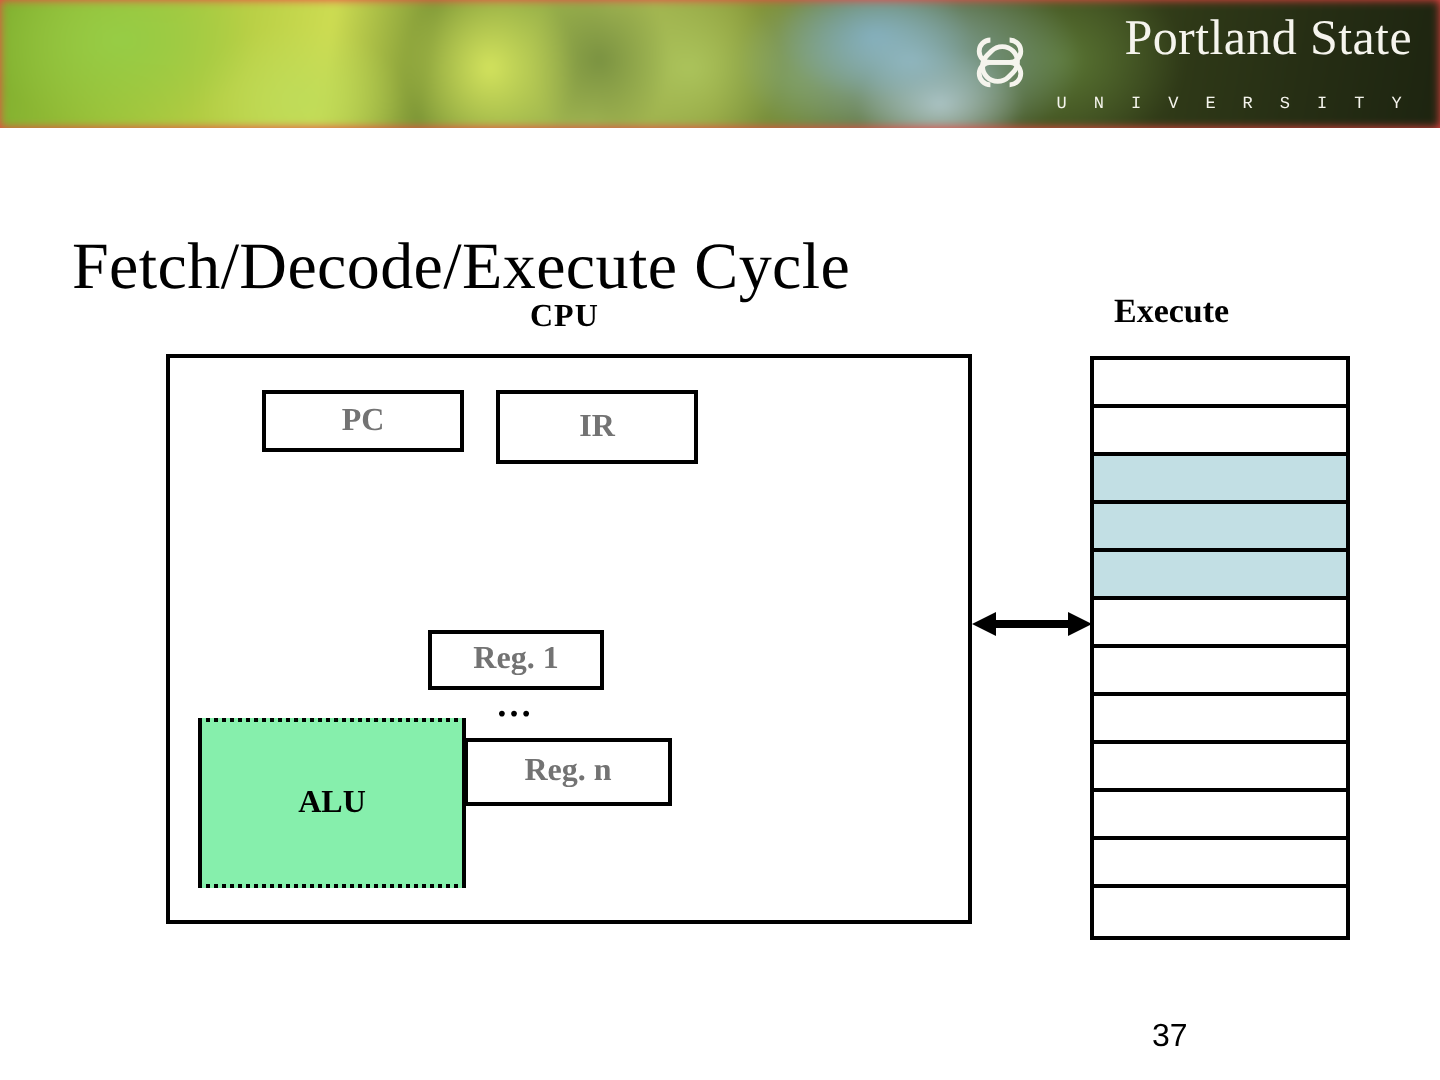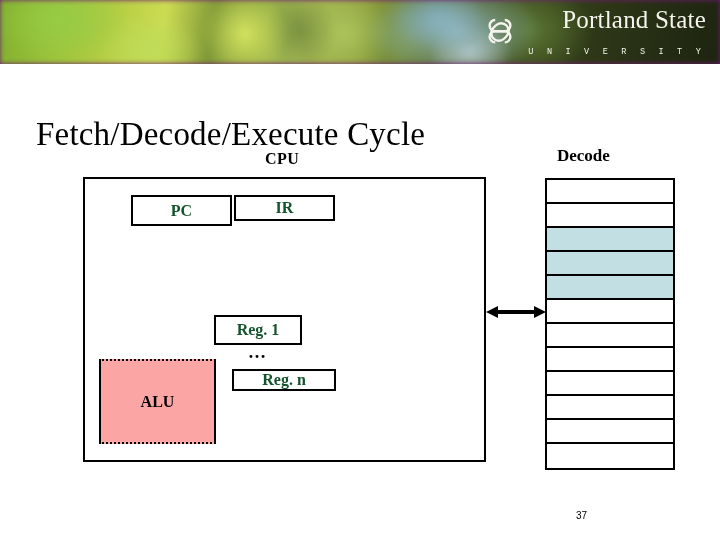--- a/index.html
+++ b/index.html
@@ -15,21 +15,21 @@
     font-family: "Liberation Serif", serif;
     background: #ffffff;
   }
 
   
   #header-banner {
     position: absolute;
     left: 0; top: 0;
     width: 720px; height: 64px;
     overflow: hidden;
-    background: #701a75;
+    background: #ef4444;
   }
   #banner-photo {
     position: absolute;
     inset: 0;
     background:
       radial-gradient(ellipse 120px 70px at 455px 30px, rgba(150,190,205,0.85) 0%, rgba(150,190,205,0.0) 72%),
       radial-gradient(ellipse 70px 45px at 437px 18px, rgba(110,160,180,0.9) 0%, rgba(110,160,180,0) 70%),
       radial-gradient(ellipse 60px 40px at 470px 52px, rgba(225,235,240,0.75) 0%, rgba(225,235,240,0) 70%),
       radial-gradient(ellipse 90px 60px at 60px 20px, rgba(150,205,70,0.95) 0%, rgba(150,205,70,0) 75%),
       radial-gradient(ellipse 70px 50px at 150px 50px, rgba(190,220,90,0.9) 0%, rgba(190,220,90,0) 75%),
@@ -130,45 +130,45 @@
   .reg-box {
     position: absolute;
     border: 2px solid #000;
     background: #fff;
     box-sizing: border-box;
     display: flex;
     align-items: center;
     justify-content: center;
     font-family: "Liberation Serif", serif;
     font-weight: bold;
-    color: #14532d;
+    color: #737373;
   }
 
   #pc-box   { left: 131px; top: 195px; width: 101px; height: 31px; font-size: 16px; }
-  #ir-box   { left: 234px; top: 195px; width: 101px; height: 26px; font-size: 16px; }
+  #ir-box   { left: 248px; top: 195px; width: 101px; height: 37px; font-size: 16px; }
   #reg1-box { left: 214px; top: 315px; width: 88px; height: 30px; font-size: 16px; }
-  #regn-box { left: 232px; top: 369px; width: 104px; height: 22px; font-size: 16px; text-align: right; }
+  #regn-box { left: 232px; top: 369px; width: 104px; height: 34px; font-size: 16px; text-align: right; }
 
   #reg-ellipsis {
     position: absolute;
     left: 248px; top: 343px;
     font-size: 18px;
     font-weight: bold;
     font-family: "Liberation Serif", serif;
     color: #000;
     letter-spacing: 1px;
     line-height: 1;
   }
 
   #alu-box {
     position: absolute;
     left: 99px; top: 359px;
-    width: 117px; height: 85px;
-    box-sizing: border-box;
-    background: #fca5a5;
+    width: 134px; height: 85px;
+    box-sizing: border-box;
+    background: #86efac;
     border-top: 2px dotted #000;
     border-bottom: 2px dotted #000;
     border-left: 2px solid #000;
     border-right: 2px solid #000;
     display: flex;
     align-items: center;
     justify-content: center;
     font-family: "Liberation Serif", serif;
     font-weight: bold;
     font-size: 16px;
@@ -198,21 +198,21 @@
     background: #ffffff;
   }
   .memory-cell:last-child { border-bottom: none; }
   .memory-cell.highlight { background: #c2dfe4; }
 
   
   #page-number {
     position: absolute;
     left: 576px; top: 510px;
     font-family: "Liberation Sans", sans-serif;
-    font-size: 10px;
+    font-size: 16px;
     color: #000;
   }
 </style>
 </head>
 <body>
 
 <div id="header-banner">
   <div id="banner-photo"></div>
 
   <div id="banner-logo">
@@ -249,21 +249,21 @@
   <div class="reg-box" id="regn-box">Reg. n</div>
 
   <div id="alu-box">ALU</div>
 
   <svg id="bus-arrow" viewBox="0 0 60 18">
     <line x1="9" y1="9" x2="51" y2="9" stroke="#000" stroke-width="4"></line>
     <polygon points="0,9 12,3 12,15" fill="#000"></polygon>
     <polygon points="60,9 48,3 48,15" fill="#000"></polygon>
   </svg>
 
-  <div class="label" id="memory-label">Decode</div>
+  <div class="label" id="memory-label">Execute</div>
 
   <div id="memory-block">
       <div class="memory-cell"></div>
       <div class="memory-cell"></div>
       <div class="memory-cell highlight" style="background: rgb(194, 223, 228);"></div>
       <div class="memory-cell highlight" style="background: rgb(194, 223, 228);"></div>
       <div class="memory-cell highlight" style="background: rgb(194, 223, 228);"></div>
       <div class="memory-cell"></div>
       <div class="memory-cell"></div>
       <div class="memory-cell"></div>

